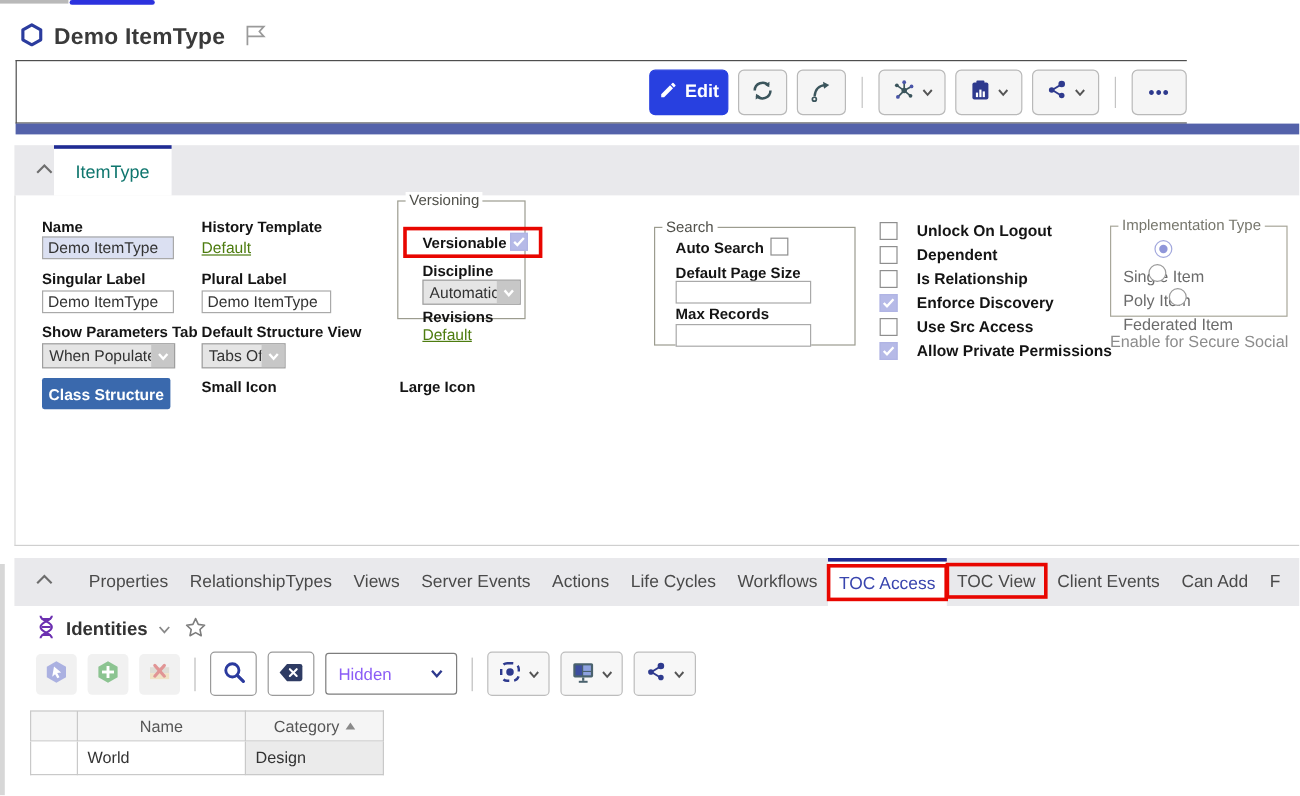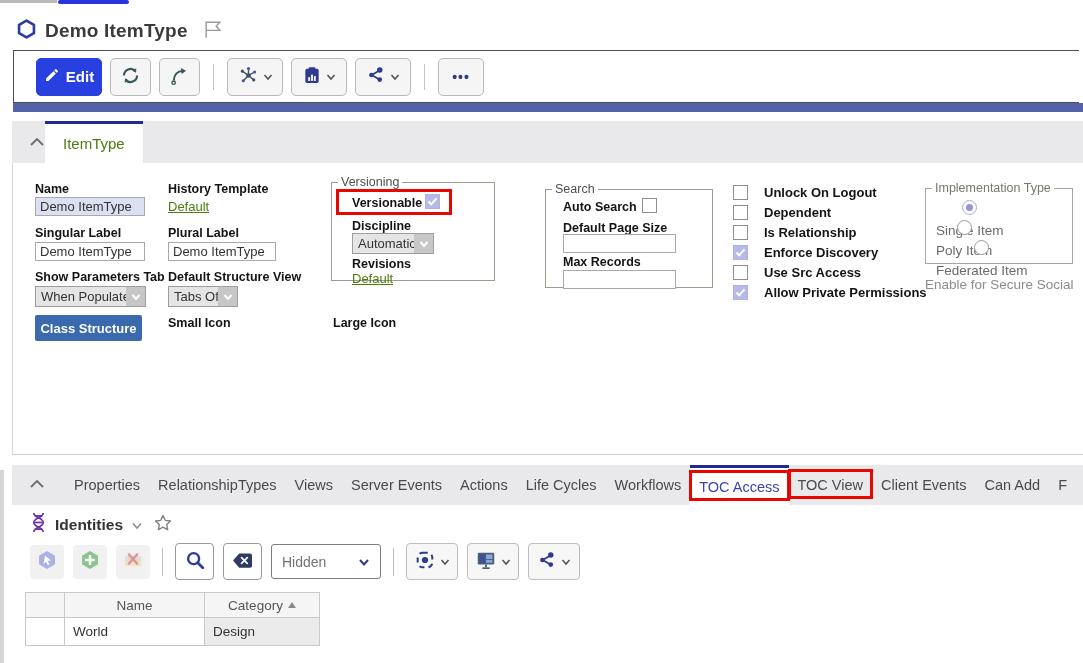--- a/index.html
+++ b/index.html
@@ -11,33 +11,33 @@
 
   
   .ind-gray { left:0; top:0; width:57px; height:3px; background:#b9b9b9; }
   .ind-blue { left:58px; top:0; width:71px; height:4px; background:#2c32de; border-radius:2px; }
 
   
   .title-row { left:16px; top:18px; display:flex; align-items:center; gap:8px; }
   .page-title { font-size:19px; font-weight:bold; color:#3a3a3a; letter-spacing:.2px; }
 
   
-  .toolbar { left:13px; top:50px; width:1066px; height:53px; background:#fff; border:1px solid #4e4e4e; border-right:none; display:flex; align-items:center; padding-left:22px; gap:8px; }
+  .toolbar { left:13px; top:50px; width:976px; height:53px; background:#fff; border:1px solid #4e4e4e; border-right:none; display:flex; align-items:center; padding-left:22px; gap:8px;justify-content:flex-end; }
   .btn { display:flex; align-items:center; justify-content:center; gap:6px; height:38px; border:1px solid #b9b9b9; border-radius:5px; background:#f5f5f5; cursor:pointer; }
   .btn-edit { width:66px; background:#2840e0; border-color:#2840e0; color:#fff; font-weight:bold; font-size:15px; }
   .btn-icon { width:41px; }
   .btn-combo { width:56px; gap:4px; }
   .tb-sep { width:1px; height:26px; background:#c4c4c4; margin:0 5px; }
 
   .blue-bar { left:13px; top:103px; width:1070px; height:9px; background:#5462aa; }
 
   
   .it-strip { left:12px; top:121px; width:1071px; height:42px; background:#e9e9ec; }
   .collapse-ico { position:absolute; left:17px; top:13px; }
-  .it-tab { position:absolute; left:33px; top:0; height:42px; background:#fff; border-top:3px solid #1f2b93; padding:0 18px; display:flex; align-items:center; color:#4d7c0f; font-size:15px; }
+  .it-tab { position:absolute; left:33px; top:0; height:42px; background:#fff; border-top:3px solid #1f2b93; padding:0 18px; display:flex; align-items:center; color:#0f766e; font-size:15px; }
   .it-body { left:12px; top:163px; width:1071px; height:292px; background:#fff; border-left:1px solid #d8d8d8; border-bottom:1px solid #cfcfcf; }
 
   .flabel { position:absolute; font-size:12.5px; font-weight:bold; color:#141414; white-space:nowrap; }
   .finput { position:absolute; height:19px; border:1px solid #a9a9a9; background:#fff; font-family:"Liberation Sans",sans-serif; font-size:13px; color:#333; padding:0 4px; }
   .finput.hl { background:#dbe0f2; }
   .flink { position:absolute; font-size:13px; color:#4d7c0f; text-decoration:underline; cursor:pointer; white-space:nowrap; }
 
   .ddl { position:absolute; display:flex; align-items:stretch; border:1px solid #9e9e9e; background:#e5e5e5; height:21px; cursor:pointer; }
   .ddl .txt { flex:1; font-size:13px; color:#333; padding:2px 4px 0 5px; white-space:nowrap; overflow:hidden; }
   .ddl .arr { width:19px; background:#c7c7c7; display:flex; align-items:center; justify-content:center; }
@@ -72,21 +72,21 @@
   .rtab.boxed2 .hl { top:4px; bottom:6px; }
 
   
   .ident-row { left:30px; top:511px; display:flex; align-items:center; gap:8px; }
   .ident-title { font-size:15.5px; font-weight:bold; color:#333; }
   .itb { left:30px; top:543px; display:flex; align-items:center; gap:9px; }
   .sbtn { width:34px; height:34px; border:none; border-radius:4px; background:#f1f1f1; display:flex; align-items:center; justify-content:center; cursor:pointer; }
   .obtn { height:37px; border:1px solid #9a9a9a; border-radius:4px; background:#fff; display:flex; align-items:center; justify-content:center; cursor:pointer; }
   .obtn.lite { border-color:#bdbdbd; background:#f7f7f7; gap:4px; }
   .hidden-select { width:110px; height:35px; border:1px solid #7d7d7d; border-radius:3px; background:#fff; display:flex; align-items:center; padding:0 10px; gap:8px; cursor:pointer; }
-  .hidden-select .val { flex:1; font-size:14px; color:#737373; }
+  .hidden-select .val { flex:1; font-size:14px; color:#8b5cf6; }
   .itb-sep { width:1px; height:28px; background:#bdbdbd; margin:0 3px; }
 
   
   .grid { left:25px; top:592px; }
   .grow { display:flex; }
   .gcell { border:1px solid #c9c9c9; border-left:none; font-size:13.5px; display:flex; align-items:center; }
   .gcell.first { border-left:1px solid #c9c9c9; }
   .ghead { background:#f5f5f5; color:#555; height:26px; justify-content:center; gap:5px; }
   .gbody { height:28px; color:#333; padding:0 8px; border-top:none; background:#fff; }
   .gbody.sorted { background:#ebebeb; }
@@ -233,21 +233,21 @@
         <svg width="10" height="8" viewBox="0 0 10 8" fill="none" stroke="#fff" stroke-width="2">
           <path d="M1.5 2l3.5 4 3.5-4"></path>
         </svg>
       </span>
   </div>
 
   <button class="class-btn">Class Structure</button>
   <span class="flabel" style="left:168px;top:316px">Small Icon</span>
   <span class="flabel" style="left:333px;top:316px">Large Icon</span>
 
-  <div class="fieldset" style="left:331px;top:182px;width:164px;height:99px">
+  <div class="fieldset" style="left:331px;top:167px;width:107px;height:99px">
     <span class="legend">Versioning</span>
   </div>
   <span class="flabel" style="left:352px;top:196px">Versionable</span>
   <span class="cb checked abs" style="left:425px;top:194px">
       <svg width="11" height="9" viewBox="0 0 12 10" fill="none" stroke="#fff" stroke-width="2.2">
         <path d="M1.5 5l3 3 6-6.5"></path>
       </svg>
     </span>
   <div class="redbox" style="left:336px;top:189px;width:116px;height:26px"></div>
 

